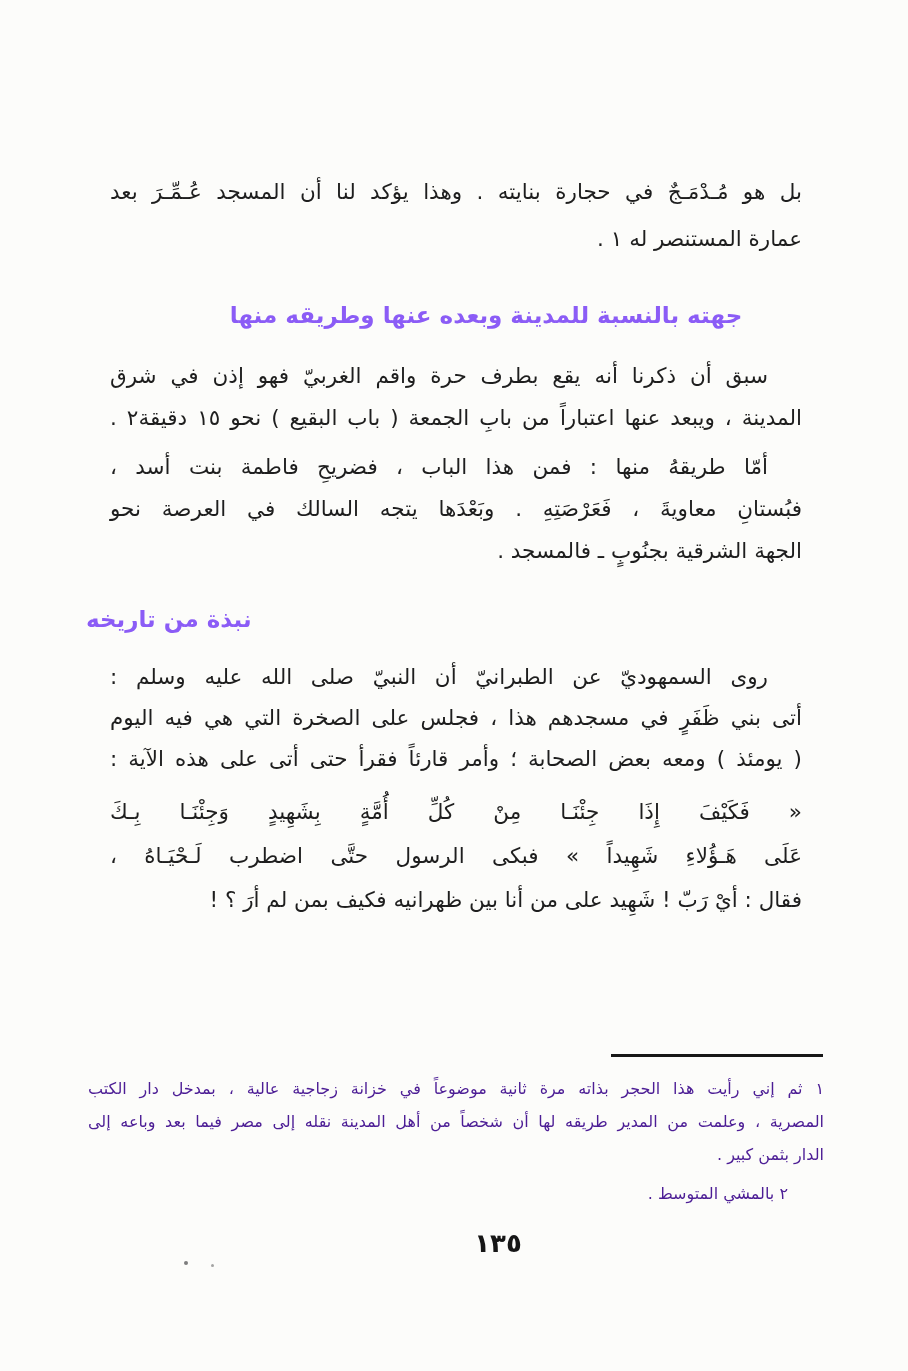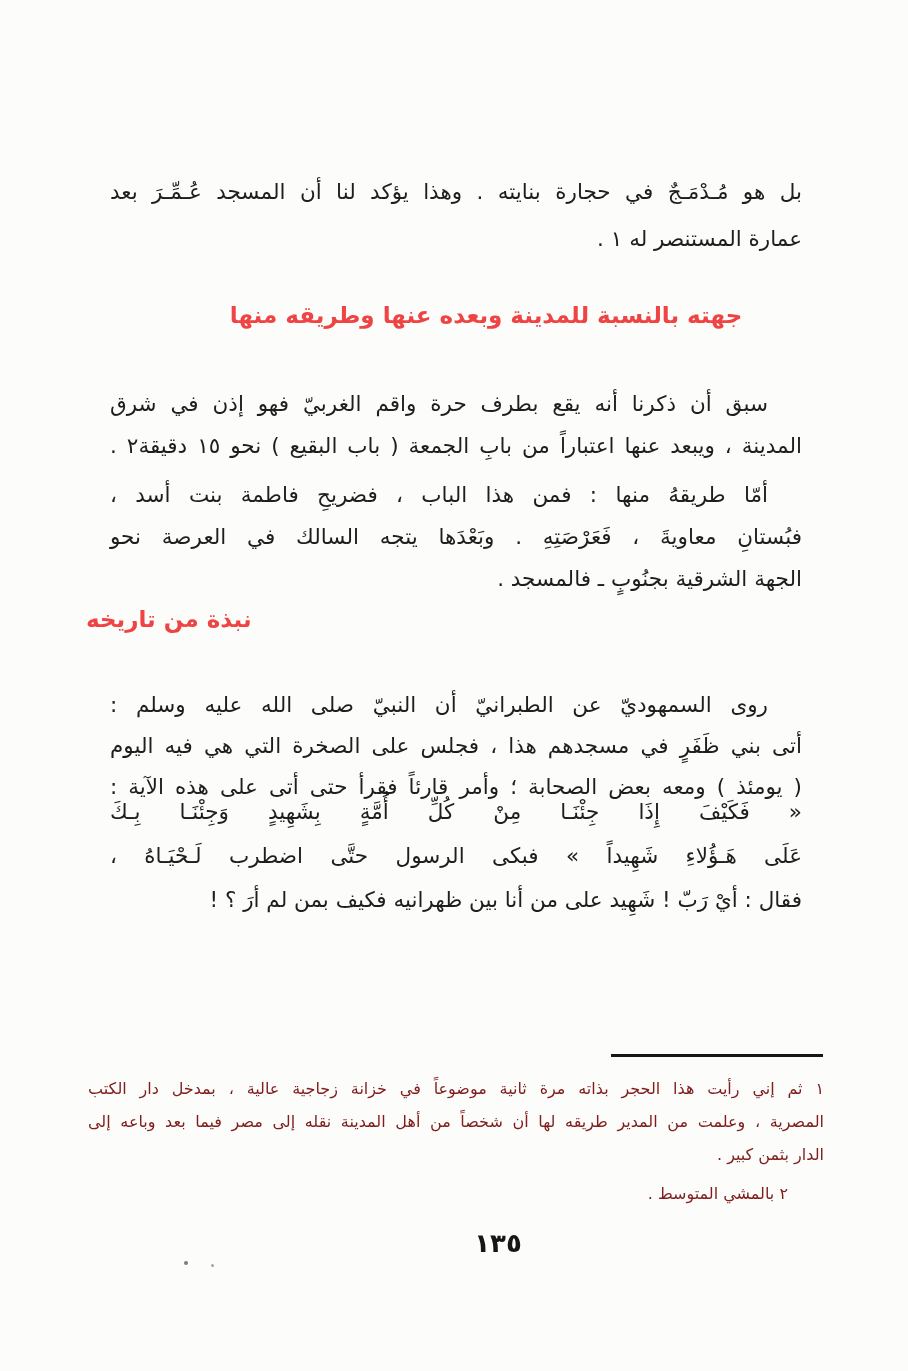--- a/index.html
+++ b/index.html
@@ -15,41 +15,41 @@
   .ln{
     direction:rtl;
     font-size:21.5px;
     line-height:42px;
     text-align:justify;
     text-align-last:justify;
     color:#1e1e1e;
     white-space:normal;
   }
   .ln.end{text-align-last:right;}
-  .indent{padding-right:34px;margin-top:28px;}
+  .indent{padding-right:34px;}
   .para-a .ln{line-height:47px;}
   .para-d .ln{line-height:41px;}
   .para-e .ln{line-height:44px;}
   .heading{
     direction:rtl;
     font-weight:700;
     font-size:23px;
-    color:#ef4444;
+    color:#8b5cf6;
     line-height:36px;
   }
   .heading-1{text-align:center;transform:translateX(30px);}
   .heading-2{text-align:left;padding-right:24px;}
   .fnrule{
     position:absolute;
     top:1054px;right:85px;
     width:212px;height:3px;
     background:#171717;
   }
   .footnotes{position:absolute;top:1072px;right:84px;width:736px;}
-  .footnotes .ln{font-size:16px;line-height:33px;color:#7f1d1d;}
+  .footnotes .ln{font-size:16px;line-height:33px;color:#4c1d95;}
   .footnote-2{margin-top:6px;padding-right:36px;}
   .pageno{
     position:absolute;
     top:1228px;left:0;right:0;
     text-align:center;
     transform:translateX(44px);
     direction:rtl;
     font-size:26px;
     font-weight:600;
     color:#161616;

